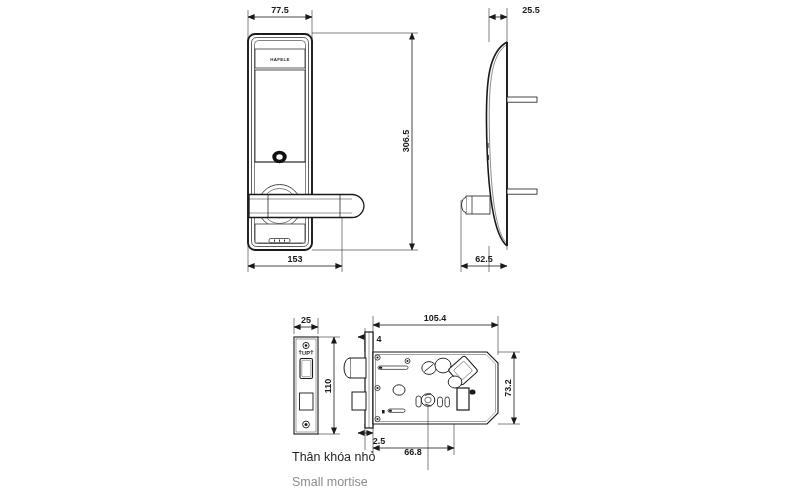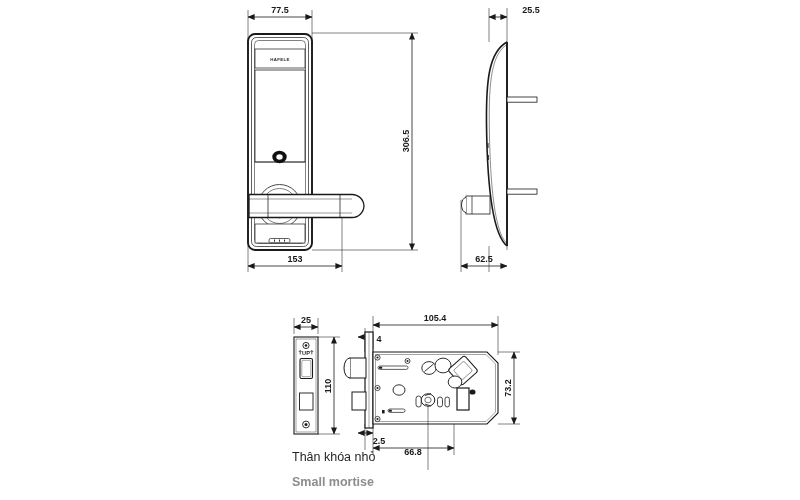--- a/index.html
+++ b/index.html
@@ -289,14 +289,14 @@
       <path d="M425,395.5 l6,-2 M425,404 l6,2" stroke="#1a1a1a" stroke-width="0.8"></path>
       <rect x="416" y="396" width="5.2" height="11" rx="2.6" ry="2.6" fill="#ffffff" stroke="#1a1a1a" stroke-width="0.8"></rect>
       <rect x="437.5" y="397" width="5" height="10" rx="2.5" ry="2.5" fill="#ffffff" stroke="#1a1a1a" stroke-width="0.8"></rect>
       <rect x="445" y="397" width="4.4" height="10" rx="2.2" ry="2.2" fill="#ffffff" stroke="#1a1a1a" stroke-width="0.8"></rect>
       <line x1="428" y1="406" x2="428" y2="470" stroke="#1a1a1a" stroke-width="0.55"></line>
     </g>
   </g>
 </svg>
 
 <div class="caption-vn" style="left:292px;top:450px;">Thân khóa nhỏ</div>
-<div class="caption-en" style="left:292px;top:475px;font-weight:bold;">Small mortise</div>
+<div class="caption-en" style="left:292px;top:475px;">Small mortise</div>
 </div>
 
 </body></html>

